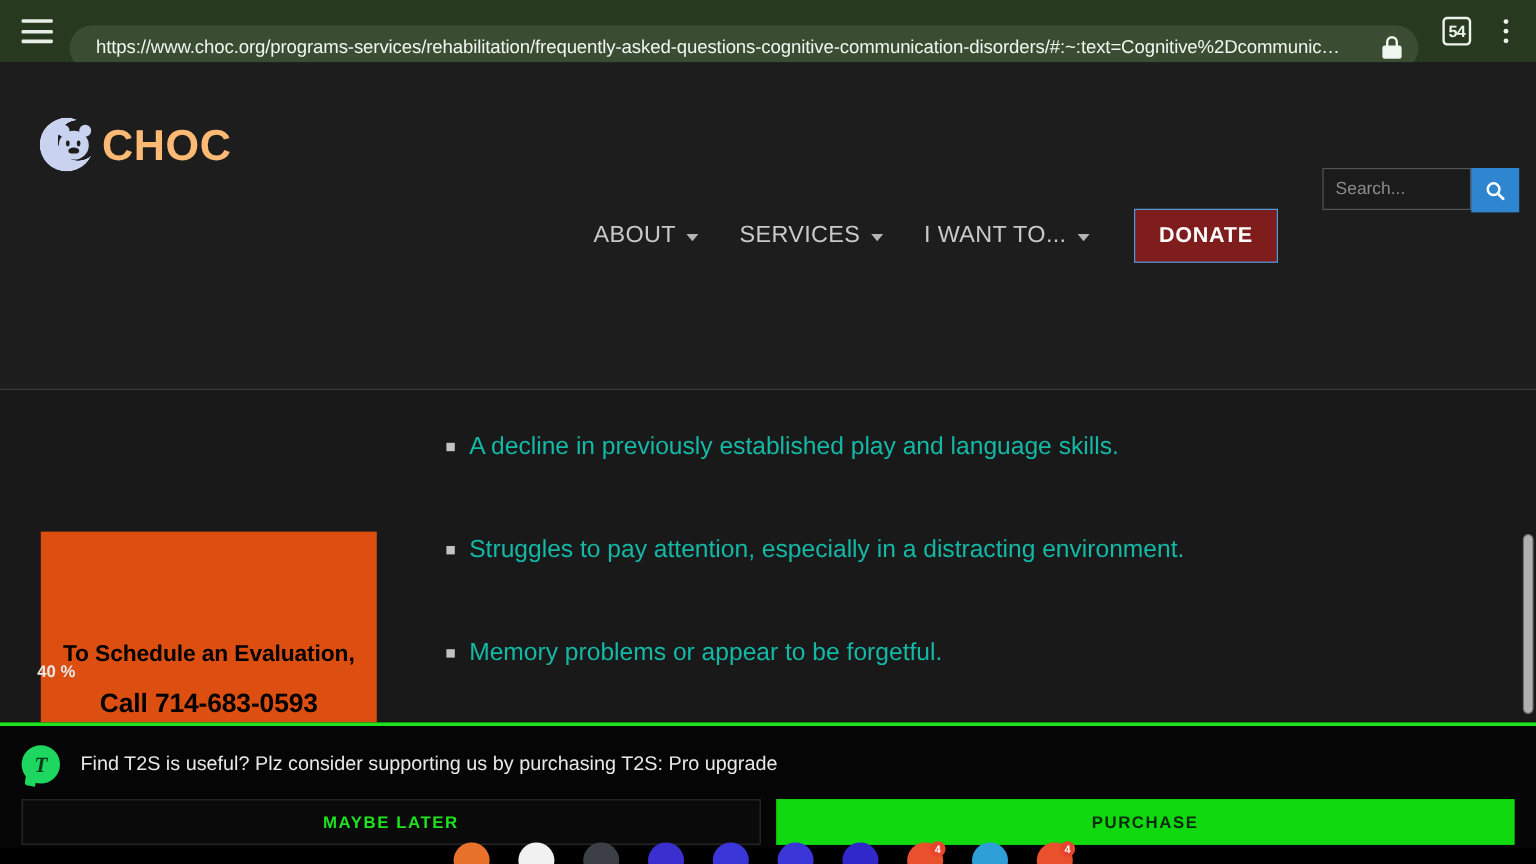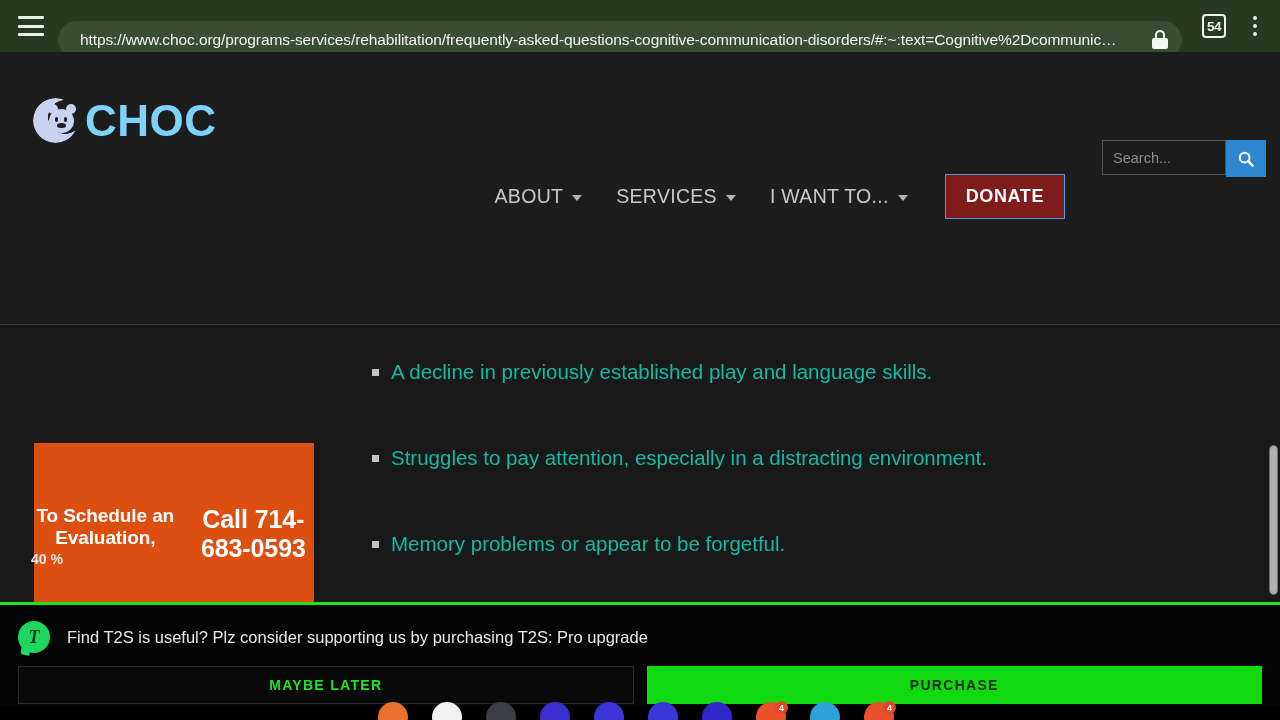--- a/index.html
+++ b/index.html
@@ -68,21 +68,21 @@
   }
   .logo-mark .bear { position: absolute; right: 1px; top: 6px; width: 30px; height: 32px; }
   .logo-mark .bear .head { position: absolute; left: 2px; top: 5px; width: 25px; height: 24px; background: #c9d2ef; border-radius: 50%; }
   .logo-mark .bear .ear { position: absolute; width: 10px; height: 10px; background: #c9d2ef; border-radius: 50%; top: 0; }
   .logo-mark .bear .ear.l { left: 1px; }
   .logo-mark .bear .ear.r { right: 1px; }
   .logo-mark .bear .eye { position: absolute; width: 3.4px; height: 4.6px; background: #1d1d1d; border-radius: 50%; top: 13px; }
   .logo-mark .bear .eye.l { left: 8px; }
   .logo-mark .bear .eye.r { left: 17px; }
   .logo-mark .bear .snout { position: absolute; left: 10px; top: 19px; width: 9px; height: 5px; background: #1d1d1d; border-radius: 50% 50% 45% 45%; }
-  .logo-word { color: #7dd3fc; font-size: 44px; font-weight: 700; letter-spacing: 0.5px; line-height: 1; }
+  .logo-word { color: #fdba74; font-size: 36px; font-weight: 700; letter-spacing: 0.5px; line-height: 1; }
 
   .search-wrap { position: absolute; right: 14px; top: 88px; display: flex; }
   .search-input {
     width: 124px; height: 35px; background: #1b1b1b; border: 1px solid #555;
     color: #f0abfc; font-size: 14.5px; padding: 0 10px; outline: none;
     font-family: "Liberation Sans", sans-serif;
   }
   .search-input::placeholder { color: #8d8d8d; }
   .search-btn {
     width: 40px; height: 37px; background: #2e86d1; border: none; cursor: pointer;
@@ -105,26 +105,26 @@
   .bullet { display: flex; align-items: flex-start; gap: 12px; color: #14b8a6; font-size: 20.5px; line-height: 1.25; }
   .bullet .sq { flex: 0 0 auto; width: 7px; height: 7px; background: #c2c2c2; margin-top: 10px; }
   .bullet.b1 { position: absolute; left: 0; top: 24px; }
   .bullet.b2 { position: absolute; left: 0; top: 110px; }
   .bullet.b3 { position: absolute; left: 0; top: 196px; }
   .bullet.b4 { position: absolute; left: 0; top: 281px; }
   .bullet.b4 .txt { white-space: nowrap; }
 
   .cta-box {
     position: absolute; left: 34px; top: 118px; width: 280px; height: 185px;
-    background: #dd4f10; color: #ffffff; text-align: center;
-    display: flex; flex-direction: row; justify-content: center; gap: 16px;
+    background: #dd4f10; color: #000000; text-align: center;
+    display: flex; flex-direction: column; justify-content: center; gap: 16px;
     padding-top: 62px;
   }
   .cta-line { font-size: 19px; font-weight: 700; letter-spacing: -0.1px; }
-  .cta-line.l2 { font-size: 25px; }
+  .cta-line.l2 { font-size: 22px; }
   .progress-label { position: absolute; left: 31px; top: 226px; color: #e8e8e8; font-size: 14px; font-weight: bold; }
 
   
   .scrollbar { position: absolute; right: 2px; top: 120px; width: 9px; height: 150px; background: #b0b0b0; border-radius: 5px; border: 1px solid #6f6f6f; cursor: pointer; }
 
   
   .t2s {
     position: absolute; left: 0; bottom: 14px; width: 1280px; height: 104px;
     background: #050505; border-top: 3px solid #1ee31e;
   }

